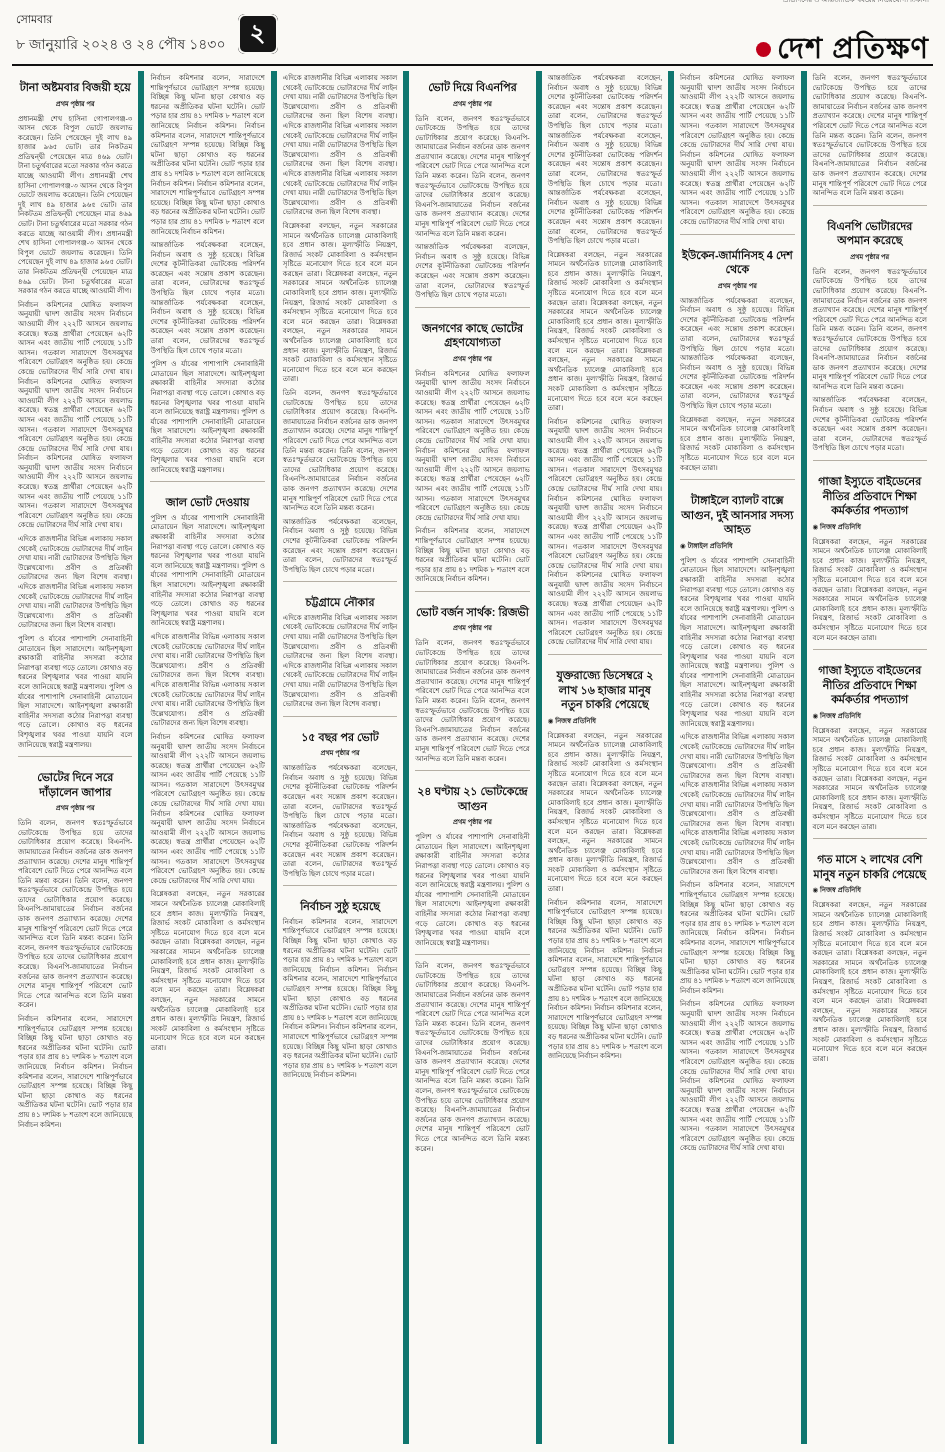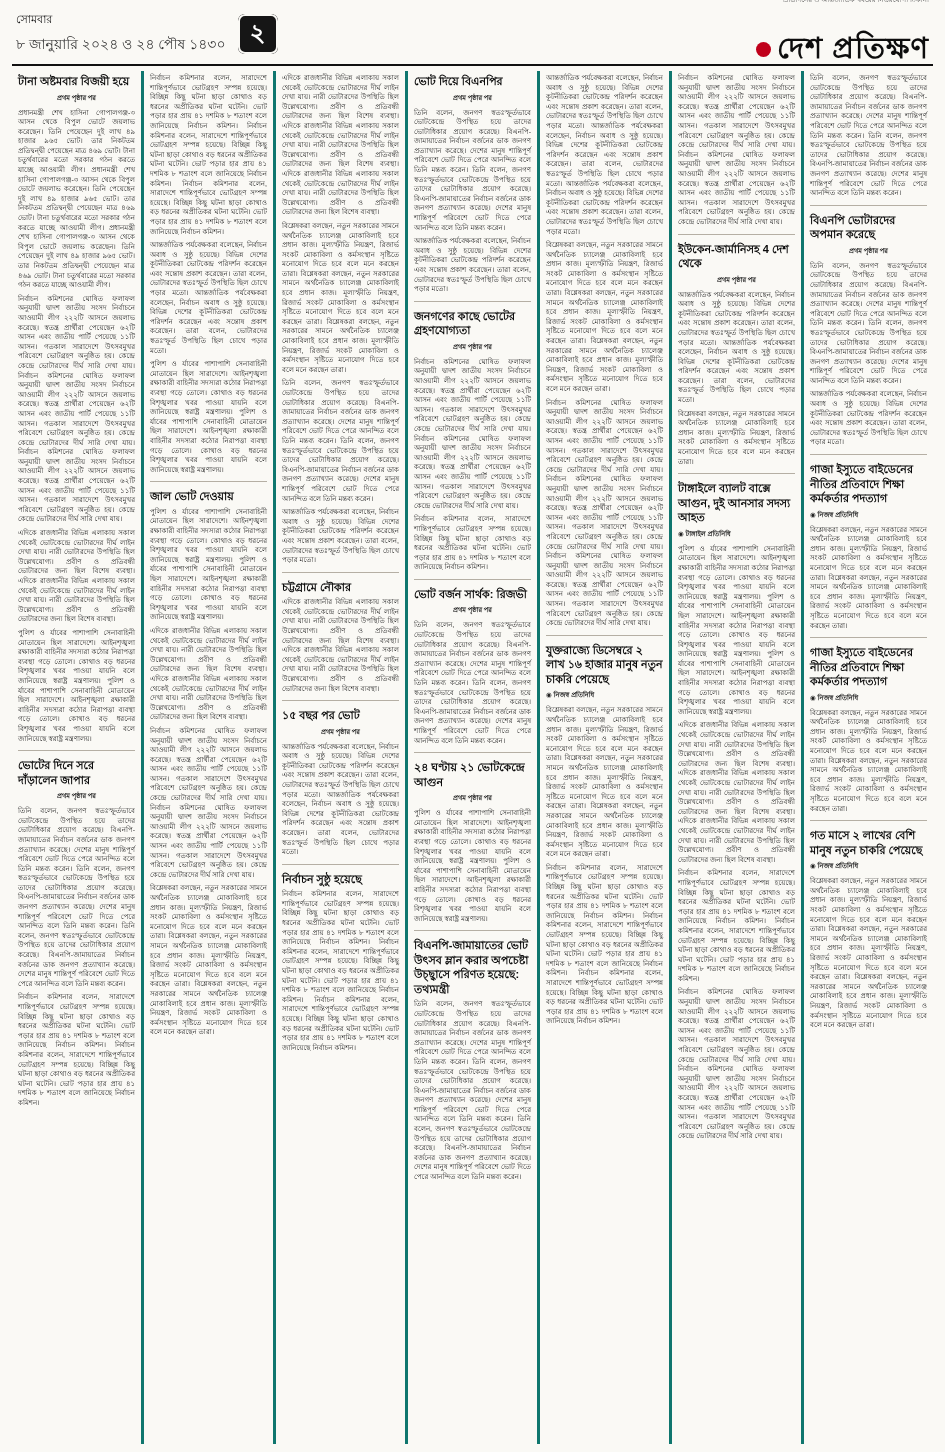--- a/index.html
+++ b/index.html
@@ -30,26 +30,26 @@
   .section-title { font-size:27px; font-weight:bold; letter-spacing:.5px; white-space:nowrap; }
   .masthead { margin-left:auto; display:flex; flex-direction:column; align-items:flex-end; gap:19px; }
   .masthead-tagline { font-size:7px; color:#555; }
   .masthead-row { display:flex; align-items:center; gap:6px; }
   .masthead-mark { width:15px; height:15px; border-radius:50%; background:#c0001a; display:inline-block; }
   .masthead-name { font-size:29px; font-weight:bold; letter-spacing:1px; color:#0d0d0d; }
 
   
   .columns { flex:1 1 auto; display:flex; margin-top:5px; overflow:hidden; }
   .col { flex:1 1 0; padding:2px 6px; overflow:hidden; }
-  .col + .col { border-left:3px solid #0f766e; }
+  .col + .col { border-left:6px solid #0f766e; }
 
   .article + .article { border-top:1px solid #b5afa4; margin-top:7px; padding-top:6px; }
   .headline {
     font-weight:bold; font-size:11px; line-height:1.32;
-    text-align:left; margin:1px 0 3px; color:#0b0b0b;
+    text-align:center; margin:7px 0 3px; color:#0b0b0b;
   }
   .continued { font-size:6.6px; font-weight:bold; text-align:center; margin-bottom:4px; color:#222; }
   .byline { font-size:6.6px; font-weight:bold; margin:1px 0 4px; color:#222; }
   .body-p {
     font-size:7px; line-height:9.6px; text-align:justify;
     margin-bottom:4px; word-break:break-word; color:#1c1c1c;
   }
 </style>
 </head>
 <body>
@@ -144,21 +144,20 @@
         <h2 class="headline">ভোট বর্জন সার্থক: রিজভী</h2>
         <p class="continued">প্রথম পৃষ্ঠার পর</p>
         <p class="body-p">তিনি বলেন, জনগণ স্বতঃস্ফূর্তভাবে ভোটকেন্দ্রে উপস্থিত হয়ে তাদের ভোটাধিকার প্রয়োগ করেছে। বিএনপি-জামায়াতের নির্বাচন বর্জনের ডাক জনগণ প্রত্যাখ্যান করেছে। দেশের মানুষ শান্তিপূর্ণ পরিবেশে ভোট দিতে পেরে আনন্দিত বলে তিনি মন্তব্য করেন। তিনি বলেন, জনগণ স্বতঃস্ফূর্তভাবে ভোটকেন্দ্রে উপস্থিত হয়ে তাদের ভোটাধিকার প্রয়োগ করেছে। বিএনপি-জামায়াতের নির্বাচন বর্জনের ডাক জনগণ প্রত্যাখ্যান করেছে। দেশের মানুষ শান্তিপূর্ণ পরিবেশে ভোট দিতে পেরে আনন্দিত বলে তিনি মন্তব্য করেন।</p>
       </article>
       <article class="article">
         <h2 class="headline">২৪ ঘণ্টায় ২১ ভোটকেন্দ্রে আগুন</h2>
         <p class="continued">প্রথম পৃষ্ঠার পর</p>
         <p class="body-p">পুলিশ ও র্যাবের পাশাপাশি সেনাবাহিনী মোতায়েন ছিল সারাদেশে। আইনশৃঙ্খলা রক্ষাকারী বাহিনীর সদস্যরা কঠোর নিরাপত্তা ব্যবস্থা গড়ে তোলে। কোথাও বড় ধরনের বিশৃঙ্খলার খবর পাওয়া যায়নি বলে জানিয়েছে স্বরাষ্ট্র মন্ত্রণালয়। পুলিশ ও র্যাবের পাশাপাশি সেনাবাহিনী মোতায়েন ছিল সারাদেশে। আইনশৃঙ্খলা রক্ষাকারী বাহিনীর সদস্যরা কঠোর নিরাপত্তা ব্যবস্থা গড়ে তোলে। কোথাও বড় ধরনের বিশৃঙ্খলার খবর পাওয়া যায়নি বলে জানিয়েছে স্বরাষ্ট্র মন্ত্রণালয়।</p>
       </article>
       <article class="article">
-        <h2 class="headline">বিএনপি-জামায়াতের ভোট উৎসব ম্লান করার অপচেষ্টা উচ্ছ্বাসে পরিণত হয়েছে: তথ্যমন্ত্রী</h2>
         <p class="body-p">তিনি বলেন, জনগণ স্বতঃস্ফূর্তভাবে ভোটকেন্দ্রে উপস্থিত হয়ে তাদের ভোটাধিকার প্রয়োগ করেছে। বিএনপি-জামায়াতের নির্বাচন বর্জনের ডাক জনগণ প্রত্যাখ্যান করেছে। দেশের মানুষ শান্তিপূর্ণ পরিবেশে ভোট দিতে পেরে আনন্দিত বলে তিনি মন্তব্য করেন। তিনি বলেন, জনগণ স্বতঃস্ফূর্তভাবে ভোটকেন্দ্রে উপস্থিত হয়ে তাদের ভোটাধিকার প্রয়োগ করেছে। বিএনপি-জামায়াতের নির্বাচন বর্জনের ডাক জনগণ প্রত্যাখ্যান করেছে। দেশের মানুষ শান্তিপূর্ণ পরিবেশে ভোট দিতে পেরে আনন্দিত বলে তিনি মন্তব্য করেন। তিনি বলেন, জনগণ স্বতঃস্ফূর্তভাবে ভোটকেন্দ্রে উপস্থিত হয়ে তাদের ভোটাধিকার প্রয়োগ করেছে। বিএনপি-জামায়াতের নির্বাচন বর্জনের ডাক জনগণ প্রত্যাখ্যান করেছে। দেশের মানুষ শান্তিপূর্ণ পরিবেশে ভোট দিতে পেরে আনন্দিত বলে তিনি মন্তব্য করেন।</p>
       </article>
     </section>
 
     <section class="col">
       <article class="article">
         <p class="body-p">আন্তর্জাতিক পর্যবেক্ষকরা বলেছেন, নির্বাচন অবাধ ও সুষ্ঠু হয়েছে। বিভিন্ন দেশের কূটনীতিকরা ভোটকেন্দ্র পরিদর্শন করেছেন এবং সন্তোষ প্রকাশ করেছেন। তারা বলেন, ভোটারদের স্বতঃস্ফূর্ত উপস্থিতি ছিল চোখে পড়ার মতো। আন্তর্জাতিক পর্যবেক্ষকরা বলেছেন, নির্বাচন অবাধ ও সুষ্ঠু হয়েছে। বিভিন্ন দেশের কূটনীতিকরা ভোটকেন্দ্র পরিদর্শন করেছেন এবং সন্তোষ প্রকাশ করেছেন। তারা বলেন, ভোটারদের স্বতঃস্ফূর্ত উপস্থিতি ছিল চোখে পড়ার মতো। আন্তর্জাতিক পর্যবেক্ষকরা বলেছেন, নির্বাচন অবাধ ও সুষ্ঠু হয়েছে। বিভিন্ন দেশের কূটনীতিকরা ভোটকেন্দ্র পরিদর্শন করেছেন এবং সন্তোষ প্রকাশ করেছেন। তারা বলেন, ভোটারদের স্বতঃস্ফূর্ত উপস্থিতি ছিল চোখে পড়ার মতো।</p>
         <p class="body-p">বিশ্লেষকরা বলছেন, নতুন সরকারের সামনে অর্থনৈতিক চ্যালেঞ্জ মোকাবিলাই হবে প্রধান কাজ। মূল্যস্ফীতি নিয়ন্ত্রণ, রিজার্ভ সংকট মোকাবিলা ও কর্মসংস্থান সৃষ্টিতে মনোযোগ দিতে হবে বলে মনে করছেন তারা। বিশ্লেষকরা বলছেন, নতুন সরকারের সামনে অর্থনৈতিক চ্যালেঞ্জ মোকাবিলাই হবে প্রধান কাজ। মূল্যস্ফীতি নিয়ন্ত্রণ, রিজার্ভ সংকট মোকাবিলা ও কর্মসংস্থান সৃষ্টিতে মনোযোগ দিতে হবে বলে মনে করছেন তারা। বিশ্লেষকরা বলছেন, নতুন সরকারের সামনে অর্থনৈতিক চ্যালেঞ্জ মোকাবিলাই হবে প্রধান কাজ। মূল্যস্ফীতি নিয়ন্ত্রণ, রিজার্ভ সংকট মোকাবিলা ও কর্মসংস্থান সৃষ্টিতে মনোযোগ দিতে হবে বলে মনে করছেন তারা।</p>
         <p class="body-p">নির্বাচন কমিশনের ঘোষিত ফলাফল অনুযায়ী দ্বাদশ জাতীয় সংসদ নির্বাচনে আওয়ামী লীগ ২২২টি আসনে জয়লাভ করেছে। স্বতন্ত্র প্রার্থীরা পেয়েছেন ৬২টি আসন এবং জাতীয় পার্টি পেয়েছে ১১টি আসন। গতকাল সারাদেশে উৎসবমুখর পরিবেশে ভোটগ্রহণ অনুষ্ঠিত হয়। কেন্দ্রে কেন্দ্রে ভোটারদের দীর্ঘ সারি দেখা যায়। নির্বাচন কমিশনের ঘোষিত ফলাফল অনুযায়ী দ্বাদশ জাতীয় সংসদ নির্বাচনে আওয়ামী লীগ ২২২টি আসনে জয়লাভ করেছে। স্বতন্ত্র প্রার্থীরা পেয়েছেন ৬২টি আসন এবং জাতীয় পার্টি পেয়েছে ১১টি আসন। গতকাল সারাদেশে উৎসবমুখর পরিবেশে ভোটগ্রহণ অনুষ্ঠিত হয়। কেন্দ্রে কেন্দ্রে ভোটারদের দীর্ঘ সারি দেখা যায়। নির্বাচন কমিশনের ঘোষিত ফলাফল অনুযায়ী দ্বাদশ জাতীয় সংসদ নির্বাচনে আওয়ামী লীগ ২২২টি আসনে জয়লাভ করেছে। স্বতন্ত্র প্রার্থীরা পেয়েছেন ৬২টি আসন এবং জাতীয় পার্টি পেয়েছে ১১টি আসন। গতকাল সারাদেশে উৎসবমুখর পরিবেশে ভোটগ্রহণ অনুষ্ঠিত হয়। কেন্দ্রে কেন্দ্রে ভোটারদের দীর্ঘ সারি দেখা যায়।</p>
       </article>

